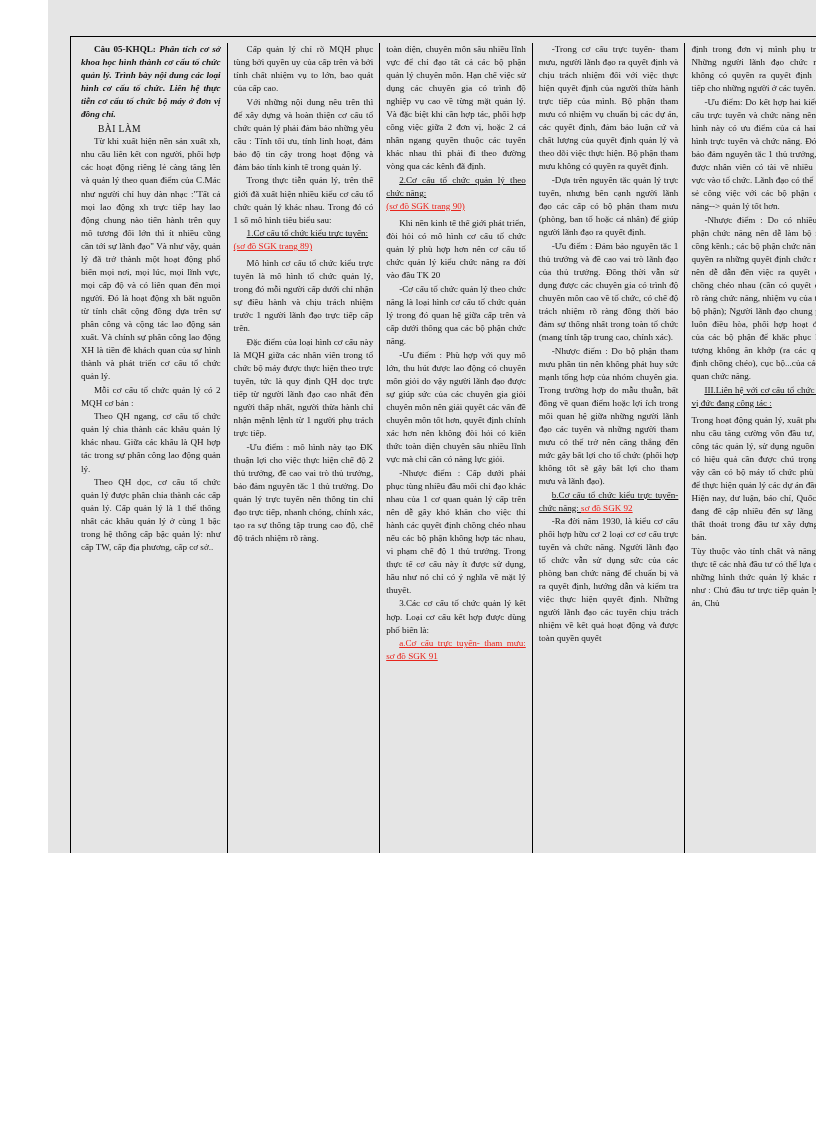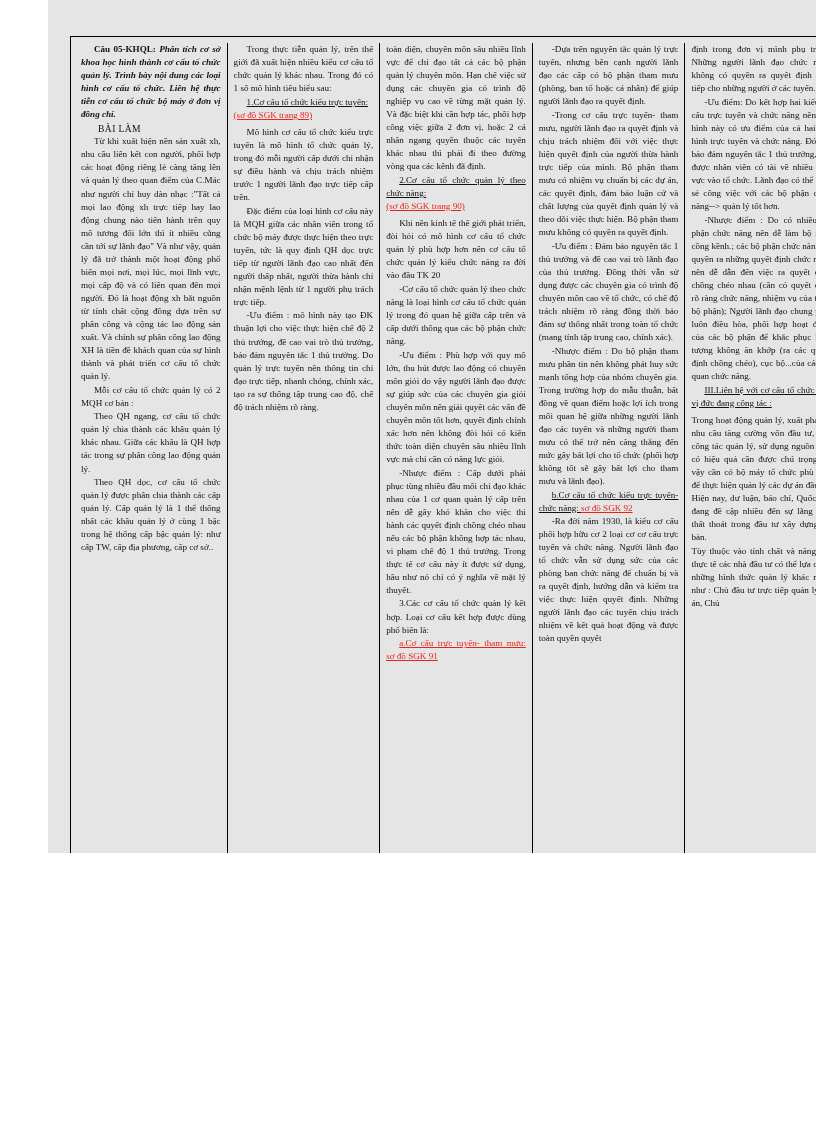--- a/index.html
+++ b/index.html
@@ -86,20 +86,22 @@
     <div class="col">
       <p class="heading-italic"><span class="bold" style="font-style:normal">Câu 05-KHQL: </span><span class="q-title">Phân tích cơ sở khoa học hình thành cơ cấu tổ chức quản lý. Trình bày nội dung các loại hình cơ cấu tổ chức. Liên hệ thực tiễn cơ cấu tổ chức bộ máy ở đơn vị đồng chí.</span></p>
       <p class="bailam">BÀI LÀM</p>
       <p class="indent">Từ khi xuất hiện nền sản xuất xh, nhu cầu liên kết con người, phối hợp các hoạt động riêng lẻ càng tăng lên và quản lý theo quan điểm của C.Mác như người chỉ huy dàn nhạc :"Tất cả mọi lao động xh trực tiếp hay lao động chung nào tiến hành trên quy mô tương đối lớn thì ít nhiều cũng cần tới sự lãnh đạo" Và như vậy, quản lý đã trở thành một hoạt động phổ biến mọi nơi, mọi lúc, mọi lĩnh vực, mọi cấp độ và có liên quan đến mọi người. Đó là hoạt động xh bắt nguồn từ tính chất cộng đồng dựa trên sự phân công và cộng tác lao động sản xuất. Và chính sự phân công lao động XH là tiền đề khách quan của sự hình thành và phát triển cơ cấu tổ chức quản lý.</p>
       <p class="indent">Mỗi cơ cấu tổ chức quản lý có 2 MQH cơ bản :</p>
       <p class="indent">Theo QH ngang, cơ cấu tổ chức quản lý chia thành các khâu quản lý khác nhau. Giữa các khâu là QH hợp tác trong sự phân công lao động quản lý.</p>
       <p class="indent">Theo QH dọc, cơ cấu tổ chức quản lý được phân chia thành các cấp quản lý. Cấp quản lý là 1 thể thống nhất các khâu quản lý ở cùng 1 bậc trong hệ thống cấp bậc quản lý: như cấp TW, cấp địa phương, cấp cơ sở..</p>
     </div>
 
     <div class="col">
+      <p class="indent">Cấp quản lý chỉ rõ MQH phục tùng bởi quyền uy của cấp trên và bởi tính chất nhiệm vụ to lớn, bao quát của cấp cao.</p>
+      <p class="indent">Với những nội dung nêu trên thì để xây dựng và hoàn thiện cơ cấu tổ chức quản lý phải đảm bảo những yêu cầu : Tính tối ưu, tính linh hoạt, đảm bảo độ tin cậy trong hoạt động và đảm bảo tính kinh tế trong quản lý.</p>
       <p class="indent">Trong thực tiễn quản lý, trên thế giới đã xuất hiện nhiều kiểu cơ cấu tổ chức quản lý khác nhau. Trong đó có 1 số mô hình tiêu biểu sau:</p>
       <p class="indent tight"><span class="u">1.Cơ cấu tổ chức kiểu trực tuyến:</span></p>
       <p class="gap"><span class="red-u">(sơ đồ SGK trang 89)</span></p>
       <p class="indent">Mô hình cơ cấu tổ chức kiểu trực tuyến là mô hình tổ chức quản lý, trong đó mỗi người cấp dưới chỉ nhận sự điều hành và chịu trách nhiệm trước 1 người lãnh đạo trực tiếp cấp trên.</p>
       <p class="indent">Đặc điểm của loại hình cơ cấu này là MQH giữa các nhân viên trong tổ chức bộ máy được thực hiện theo trực tuyến, tức là quy định QH dọc trực tiếp từ người lãnh đạo cao nhất đến người thấp nhất, người thừa hành chỉ nhận mệnh lệnh từ 1 người phụ trách trực tiếp.</p>
       <p class="indent">-Ưu điểm : mô hình này tạo ĐK thuận lợi cho việc thực hiện chế độ 2 thủ trưởng, đề cao vai trò thủ trưởng, bảo đảm nguyên tắc 1 thủ trưởng. Do quản lý trực tuyến nên thông tin chỉ đạo trực tiếp, nhanh chóng, chính xác, tạo ra sự thống tập trung cao độ, chế độ trách nhiệm rõ ràng.</p>
     </div>
 
     <div class="col">
       <p>toàn diện, chuyên môn sâu nhiều lĩnh vực để chỉ đạo tất cả các bộ phận quản lý chuyên môn. Hạn chế việc sử dụng các chuyên gia có trình độ nghiệp vụ cao về từng mặt quản lý. Và đặc biệt khi cần hợp tác, phối hợp công việc giữa 2 đơn vị, hoặc 2 cá nhân ngang quyền thuộc các tuyến khác nhau thì phải đi theo đường vòng qua các kênh đã định.</p>
@@ -107,22 +109,22 @@
       <p class="gap"><span class="red-u">(sơ đồ SGK trang 90)</span></p>
       <p class="indent">Khi nền kinh tế thế giới phát triển, đòi hỏi có mô hình cơ cấu tổ chức quản lý phù hợp hơn nên cơ cấu tổ chức quản lý kiểu chức năng ra đời vào đầu TK 20</p>
       <p class="indent">-Cơ cấu tổ chức quản lý theo chức năng là loại hình cơ cấu tổ chức quản lý trong đó quan hệ giữa cấp trên và cấp dưới thông qua các bộ phận chức năng.</p>
       <p class="indent">-Ưu điểm : Phù hợp với quy mô lớn, thu hút được lao động có chuyên môn giỏi do vậy người lãnh đạo được sự giúp sức của các chuyên gia giỏi chuyên môn nên giải quyết các vấn đề chuyên môn tốt hơn, quyết định chính xác hơn nên không đòi hỏi có kiến thức toàn diện chuyên sâu nhiều lĩnh vực mà chỉ cần có năng lực giỏi.</p>
       <p class="indent">-Nhược điểm : Cấp dưới phải phục tùng nhiều đầu mối chỉ đạo khác nhau của 1 cơ quan quản lý cấp trên nên dễ gây khó khăn cho việc thi hành các quyết định chồng chéo nhau nếu các bộ phận không hợp tác nhau, vi phạm chế độ 1 thủ trưởng. Trong thực tế cơ cấu này ít được sử dụng, hầu như nó chỉ có ý nghĩa về mặt lý thuyết.</p>
       <p class="indent">3.Các cơ cấu tổ chức quản lý kết hợp. Loại cơ cấu kết hợp được dùng phổ biến là:</p>
       <p class="indent"><span class="red-u">a.Cơ cấu trực tuyến- tham mưu: sơ đồ SGK 91</span></p>
     </div>
 
     <div class="col">
+      <p class="indent">-Trong cơ cấu trực tuyến- tham mưu, người lãnh đạo ra quyết định và chịu trách nhiệm đối với việc thực hiện quyết định của người thừa hành trực tiếp của mình. Bộ phận tham mưu có nhiệm vụ chuẩn bị các dự án, các quyết định, đảm bảo luận cứ và chất lượng của quyết định quản lý và theo dõi việc thực hiện. Bộ phận tham mưu không có quyền ra quyết định.</p>
       <p class="indent">-Dựa trên nguyên tắc quản lý trực tuyến, nhưng bên cạnh người lãnh đạo các cấp có bộ phận tham mưu (phòng, ban tổ hoặc cá nhân) để giúp người lãnh đạo ra quyết định.</p>
-      <p class="indent">-Trong cơ cấu trực tuyến- tham mưu, người lãnh đạo ra quyết định và chịu trách nhiệm đối với việc thực hiện quyết định của người thừa hành trực tiếp của mình. Bộ phận tham mưu có nhiệm vụ chuẩn bị các dự án, các quyết định, đảm bảo luận cứ và chất lượng của quyết định quản lý và theo dõi việc thực hiện. Bộ phận tham mưu không có quyền ra quyết định.</p>
       <p class="indent">-Ưu điểm : Đảm bảo nguyên tắc 1 thủ trưởng và đề cao vai trò lãnh đạo của thủ trưởng. Đồng thời vẫn sử dụng được các chuyên gia có trình độ chuyên môn cao về tổ chức, có chế độ trách nhiệm rõ ràng đồng thời bảo đảm sự thống nhất trong toàn tổ chức (mang tính tập trung cao, chính xác).</p>
       <p class="indent">-Nhược điểm : Do bộ phận tham mưu phần tin nên không phát huy sức mạnh tổng hợp của nhóm chuyên gia. Trong trường hợp do mẫu thuẫn, bất đồng về quan điểm hoặc lợi ích trong mối quan hệ giữa những người lãnh đạo các tuyến và những người tham mưu có thể trở nên căng thẳng đến mức gây bất lợi cho tổ chức (phối hợp không tốt sẽ gây bất lợi cho tham mưu và lãnh đạo).</p>
       <p class="indent tight"><span class="u">b.Cơ cấu tổ chức kiểu trực tuyến- chức năng: </span><span class="red-u">sơ đồ SGK 92</span></p>
       <p class="indent">-Ra đời năm 1930, là kiểu cơ cấu phối hợp hữu cơ 2 loại cơ cơ cấu trực tuyến và chức năng. Người lãnh đạo tổ chức vẫn sử dụng sức của các phòng ban chức năng để chuẩn bị và ra quyết định, hướng dẫn và kiểm tra việc thực hiện quyết định. Những người lãnh đạo các tuyến chịu trách nhiệm về kết quả hoạt động và được toàn quyền quyết</p>
     </div>
 
     <div class="col">
       <p>định trong đơn vị mình phụ trách. Những người lãnh đạo chức năng không có quyền ra quyết định trực tiếp cho những người ở các tuyến.</p>
       <p class="indent">-Ưu điểm: Do kết hợp hai kiểu cơ cấu trực tuyến và chức năng nên mô hình này có ưu điểm của cả hai mô hình trực tuyến và chức năng. Đó là : bảo đảm nguyên tắc 1 thủ trưởng, hút được nhân viên có tài về nhiều lĩnh vực vào tổ chức. Lãnh đạo có thể chia sẻ công việc với các bộ phận chức năng--&gt; quản lý tốt hơn.</p>
       <p class="indent">-Nhược điểm : Do có nhiều bộ phận chức năng nên dễ làm bộ máy cồng kềnh.; các bộ phận chức năng có quyền ra những quyết định chức năng nên dễ dẫn đến việc ra quyết định chồng chéo nhau (cần có quyết định rõ ràng chức năng, nhiệm vụ của từng bộ phận); Người lãnh đạo chung phải luôn điều hòa, phối hợp hoạt động của các bộ phận để khắc phục hiện tượng không ăn khớp (ra các quyết định chồng chéo), cục bộ...của các cơ quan chức năng.</p>

